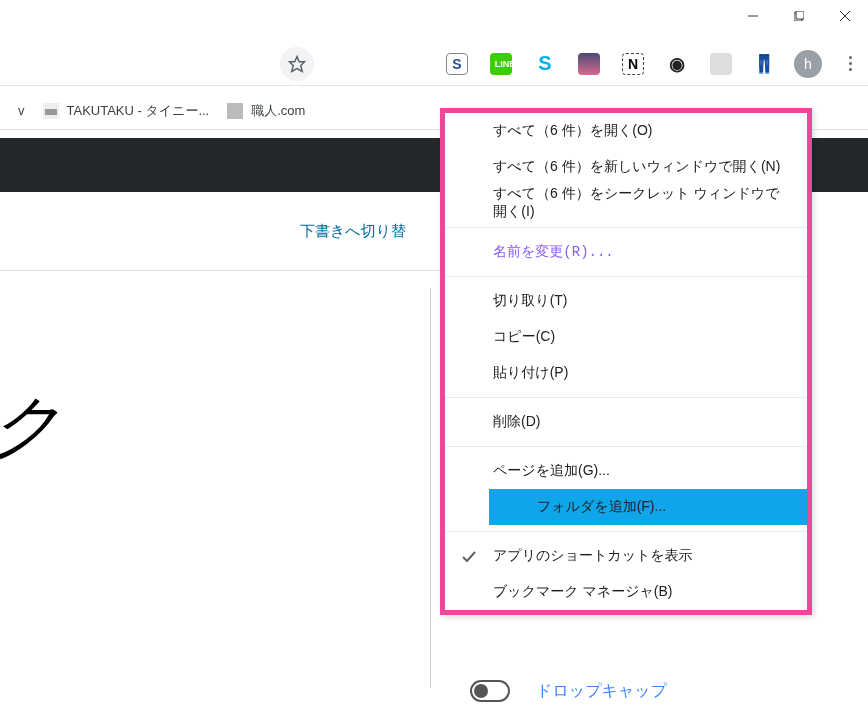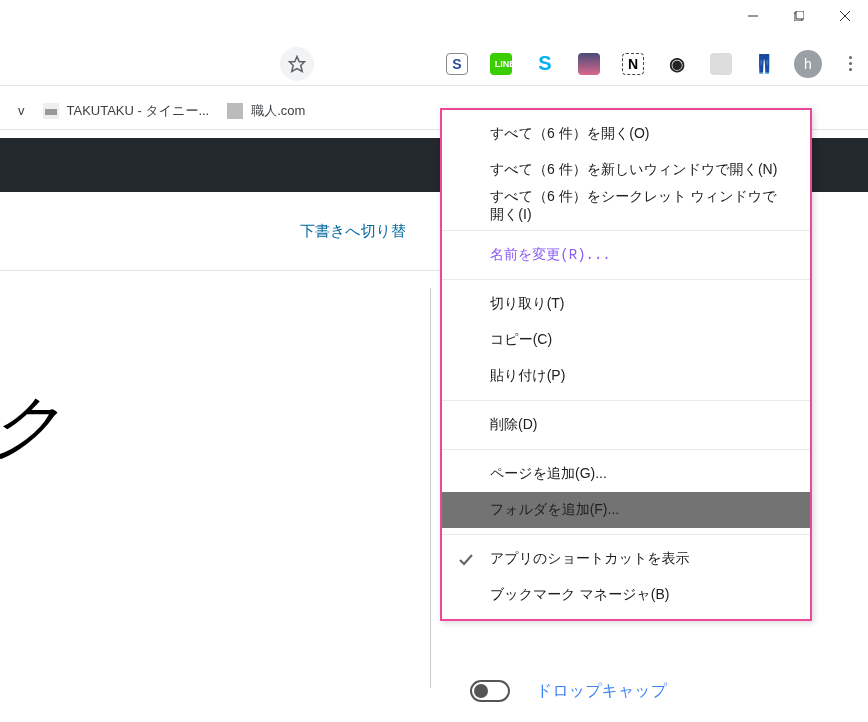--- a/index.html
+++ b/index.html
@@ -121,35 +121,35 @@
       font-style: italic;
       font-family: "Georgia", serif;
     }
     
     .context-menu {
       position: absolute;
       top: 108px;
       left: 440px;
       width: 372px;
       background: #fff;
-      border: 2px solid #ec4899;
+      border: 5px solid #ec4899;
       box-shadow: 2px 2px 6px rgba(0,0,0,0.15);
-      padding: 6px 0;
+      padding: 0 0;
     }
     .menu-item {
       height: 36px;
       display: flex;
       align-items: center;
       padding: 0 20px 0 48px;
       font-size: 14px;
       color: #202124;
       position: relative;
     }
     .menu-item.disabled { color: #8b5cf6; font-family: Liberation Mono, monospace; }
-    .menu-item.hovered { background: #737373; }
+    .menu-item.hovered { background: #0ea5e9; margin-left: 44px; }
     .menu-sep {
       height: 1px;
       background: #e8eaed;
       margin: 6px 0;
     }
     .menu-check {
       position: absolute;
       left: 16px;
       width: 16px; height: 16px;
       color: #5f6368;

